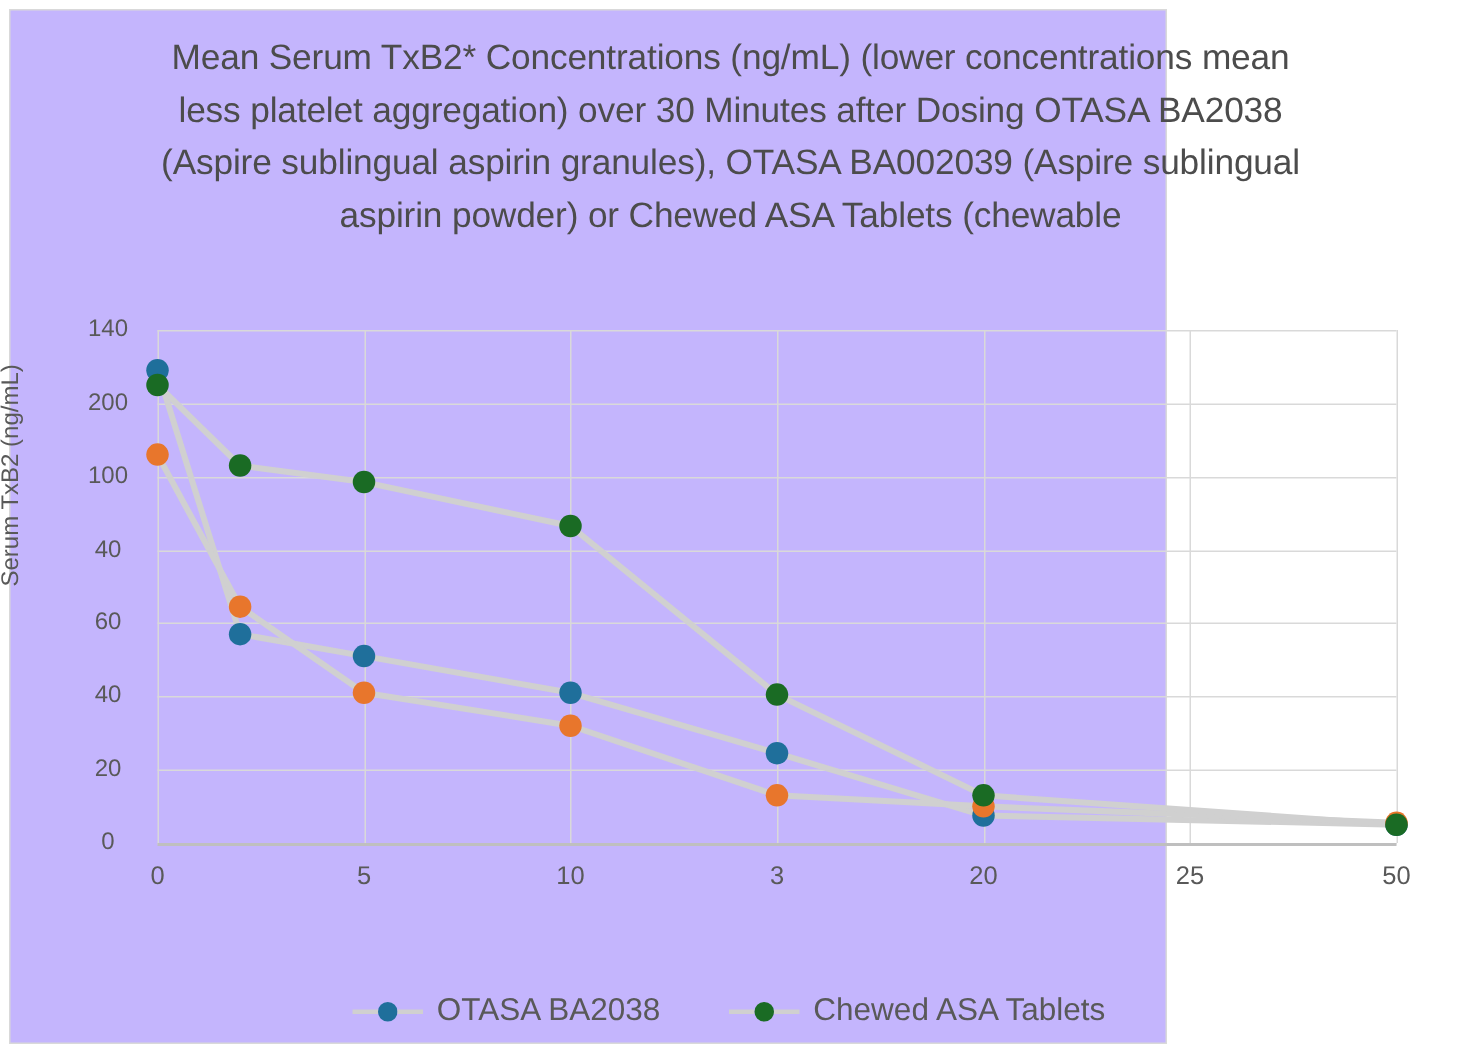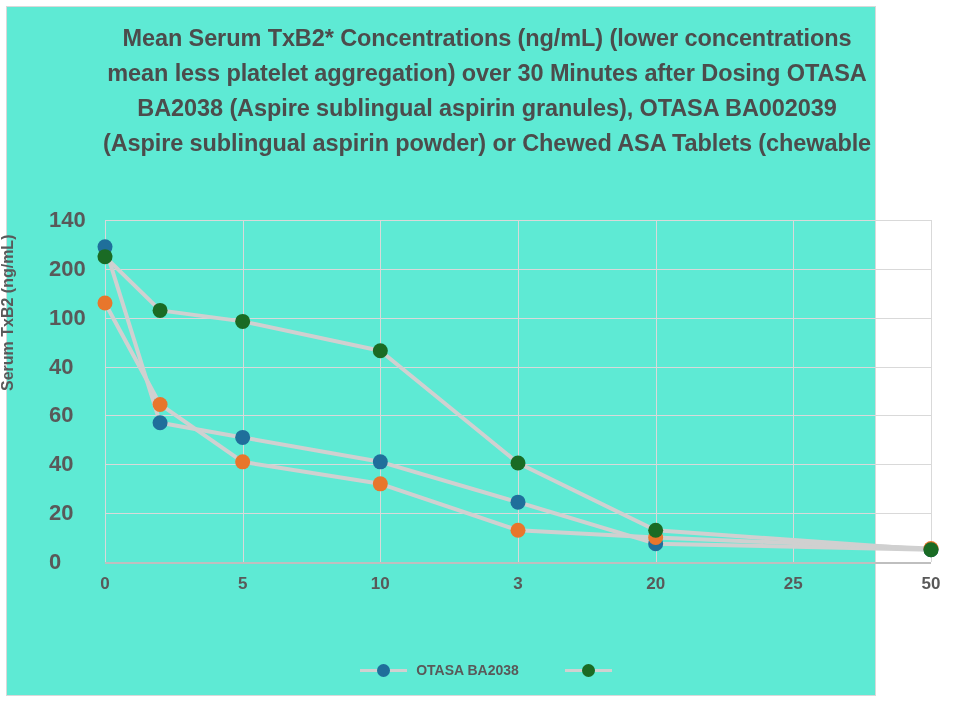--- a/index.html
+++ b/index.html
@@ -10,26 +10,25 @@
   body {
     width: 972px;
     height: 704px;
     font-family: "Liberation Sans", sans-serif;
     overflow: hidden;
   }
   #chart-card {
     position: absolute;
     left: 6px;
     top: 6px;
-    width: 870px;
+    width: 772px;
     height: 690px;
-    background: #5eead4;
+    background: #c4b5fd;
     border: 1px solid #d9d9d9;
     box-sizing: border-box;
-    font-weight: bold;
   }
   #chart-title {
     position: absolute;
     left: 95px;
     top: 14px;
     width: 770px;
     text-align: center;
     font-size: 23.5px;
     line-height: 35px;
     color: #4c4c4c;
@@ -63,22 +62,22 @@
     left: 0;
     top: 342px;
     width: 826px;
     height: 2px;
     background: #bfbfbf;
   }
   .ytick-label {
     position: absolute;
     right: 0;
     width: 46px;
-    text-align: left;
-    font-size: 22px;
+    text-align: center;
+    font-size: 16px;
     color: #595959;
     transform: translateY(-50%);
     white-space: nowrap;
   }
   .xtick-label {
     position: absolute;
     top: 0;
     width: 60px;
     margin-left: -30px;
     text-align: center;
@@ -133,21 +132,21 @@
     height: 3px;
     background: #d0d0d0;
   }
   .legend-dot {
     width: 13px;
     height: 13px;
     border-radius: 50%;
     margin: 0 0px;
   }
   .legend-label {
-    font-size: 14px;
+    font-size: 21px;
     color: #595959;
     margin-left: 9px;
     white-space: nowrap;
   }
 </style>
 </head>
 <body>
 
 <div id="chart-card">
 
@@ -229,16 +228,17 @@
       <div class="legend-item">
         <span class="legend-line"></span>
         <span class="legend-dot" style="background: rgb(31, 111, 155);"></span>
         <span class="legend-line"></span>
         <span class="legend-label">OTASA BA2038</span>
       </div>
       <div class="legend-item">
         <span class="legend-line"></span>
         <span class="legend-dot" style="background: rgb(26, 107, 36);"></span>
         <span class="legend-line"></span>
+        <span class="legend-label">Chewed ASA Tablets</span>
       </div>
     </div>
 
 </div>
 
 </body></html>

